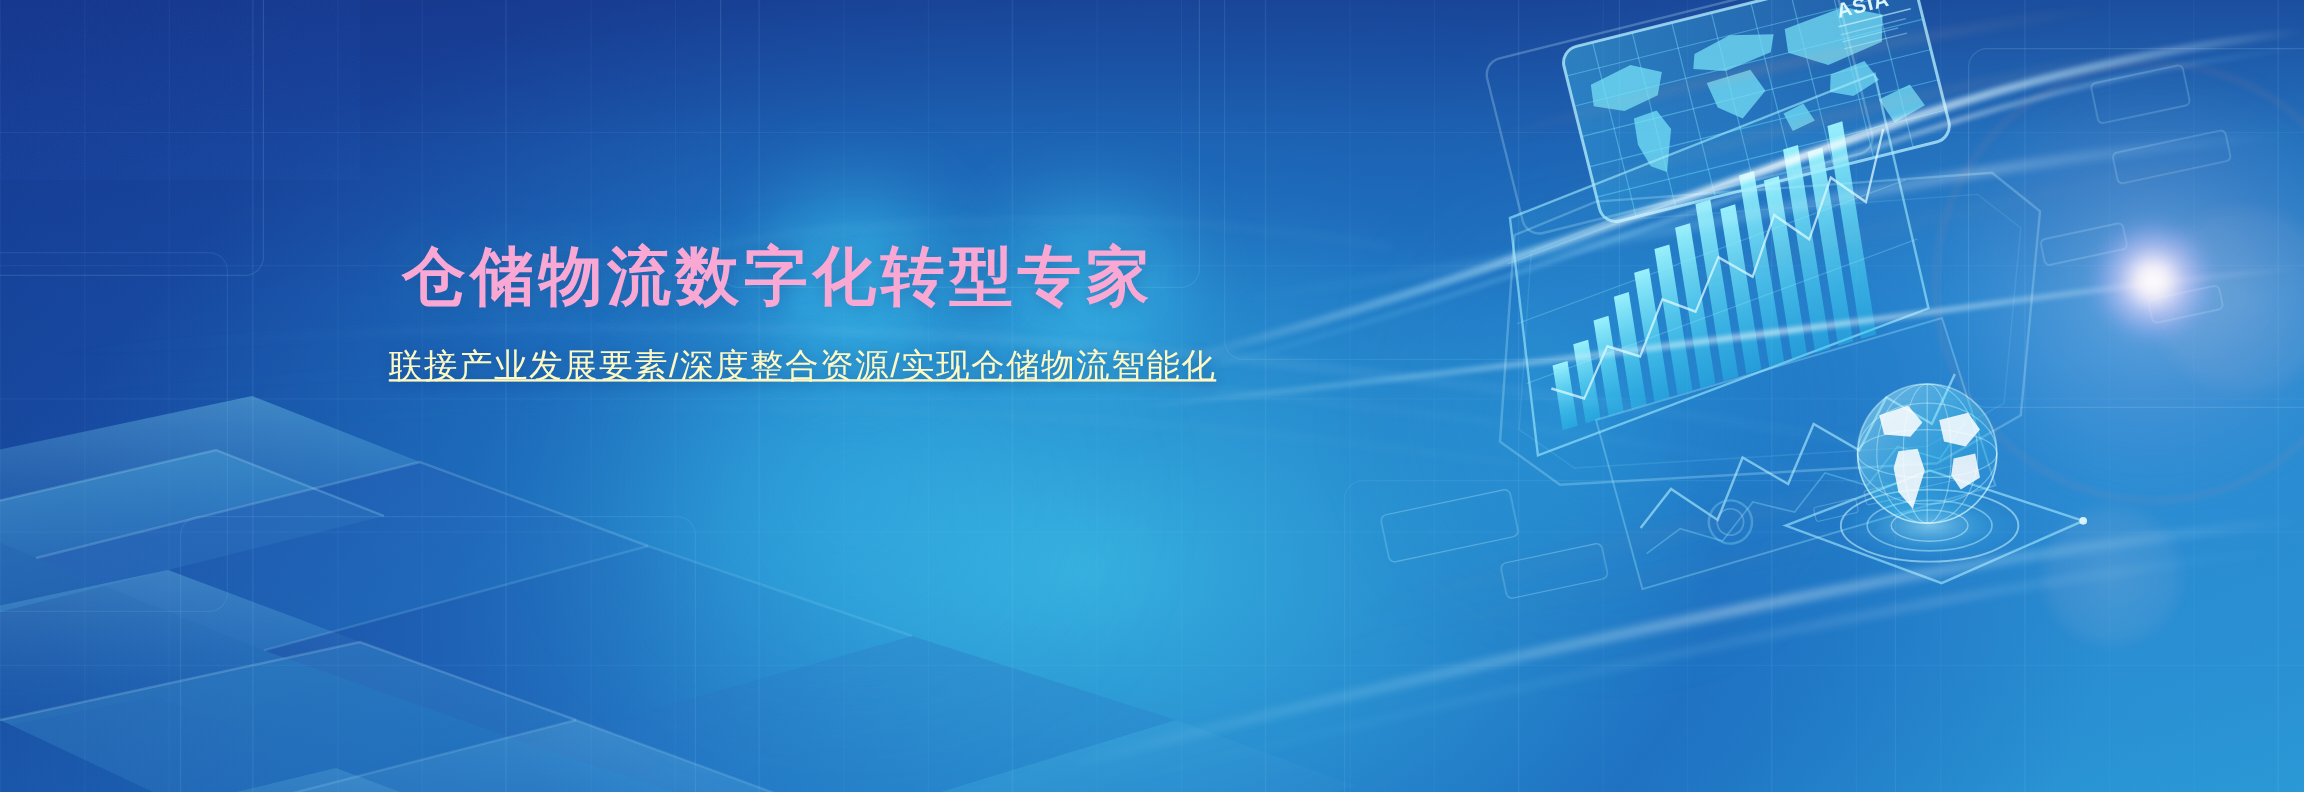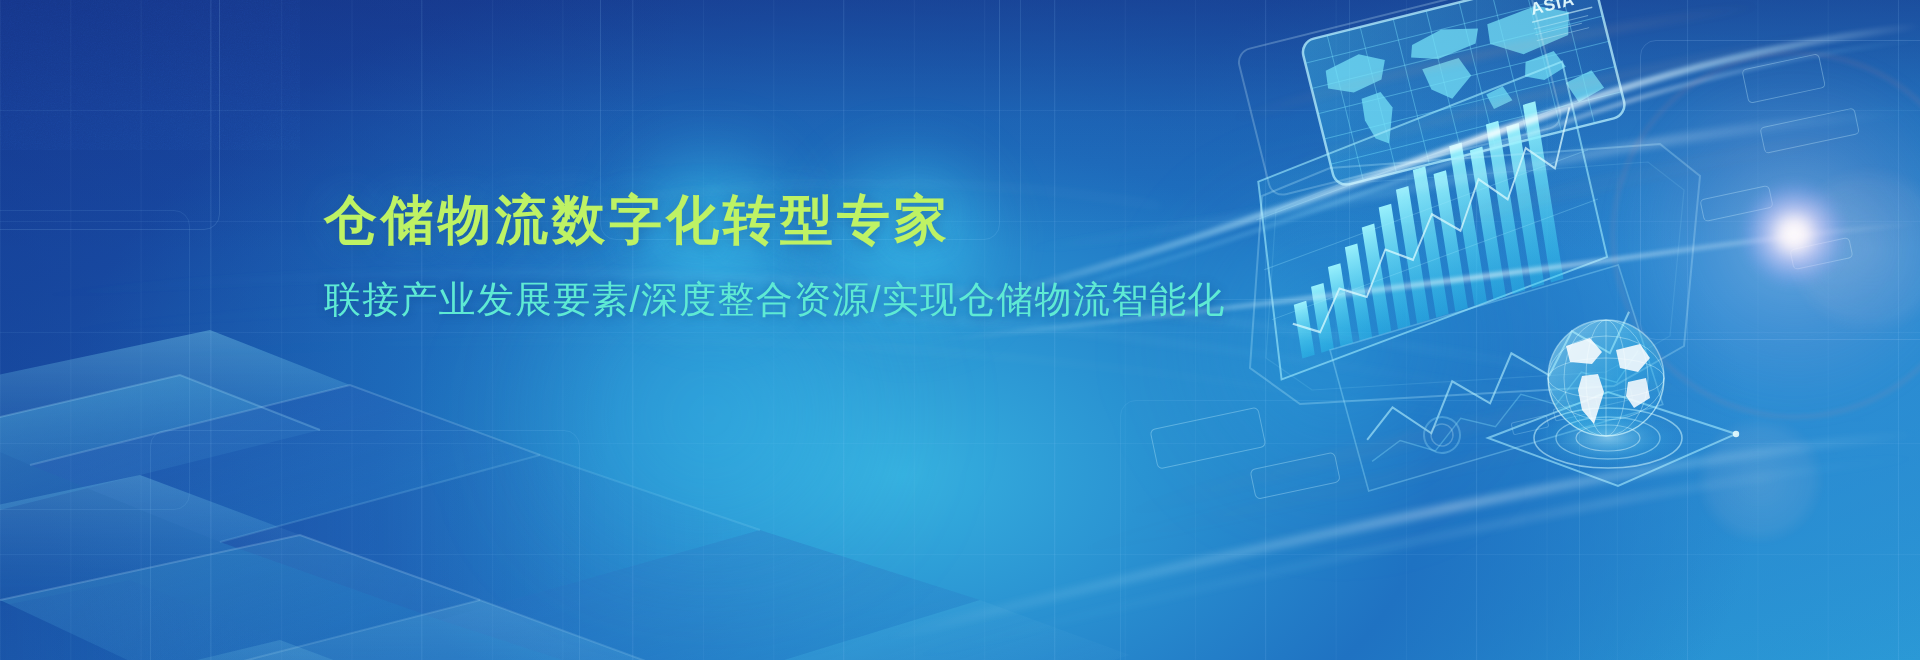--- a/index.html
+++ b/index.html
@@ -103,37 +103,38 @@
   .flare-ghost.g2{ left:1700px; top:420px; width:120px; height:120px; }
 
   
   .noise{
     position:absolute; inset:0; opacity:.16; mix-blend-mode:overlay; pointer-events:none;
   }
 
   
   .copy{ position:absolute; left:322px; top:188px; width:760px; }
   .headline{
-    margin:2px;
+    margin:13px;
     font-size:53px;
     font-weight:bold;
-    color:#bef264;
+    color:#f9a8d4;
     letter-spacing:4px;
     line-height:1.12;
     white-space:nowrap;
     text-shadow:0 2px 16px rgba(10,60,130,.45), 0 0 38px rgba(110,225,255,.30);
   }
   .subline{
     margin:26px 0 0 2px;
-    font-size:37px;
+    font-size:28px;
     font-weight:normal;
-    color:#5eead4;
+    color:#fef9c3;
     letter-spacing:1.2px;
     white-space:nowrap;
     text-shadow:0 1px 10px rgba(10,60,130,.45);
+    text-decoration:underline;
   }
 </style>
 </head>
 <body>
 
 <div id="banner">
 
   <div class="bg-base"></div>
   <div class="bg-topdark"></div>
   <div class="bg-leftdark"></div>

